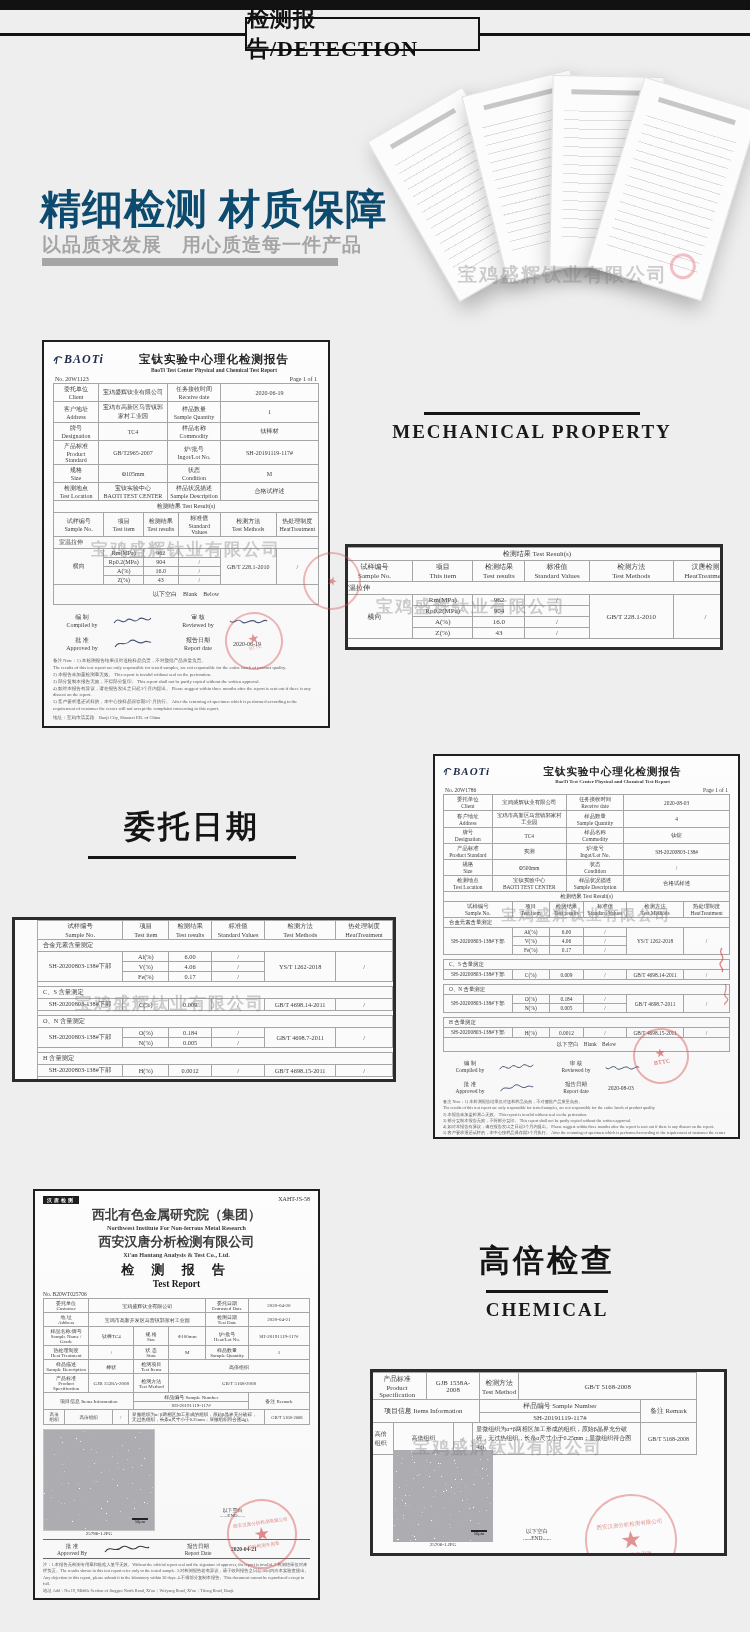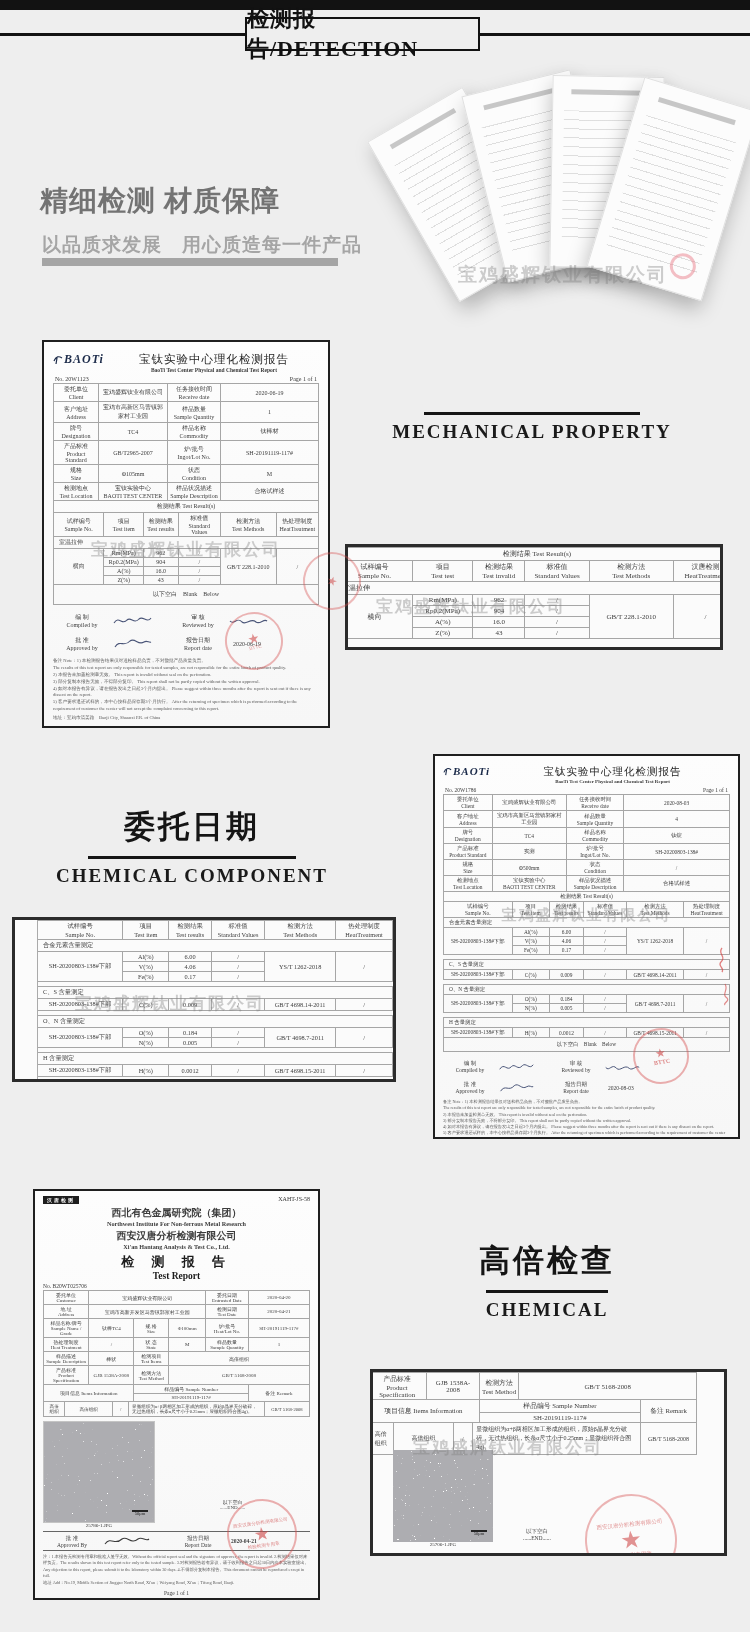--- a/index.html
+++ b/index.html
@@ -8,21 +8,21 @@
   font-family:"Liberation Serif","DejaVu Serif",serif; color:#222; margin:0 auto; }
 
 
 .topbar { position:absolute; left:0; top:0; width:750px; height:10px; background:#121212; }
 .ribbon-line { position:absolute; left:0; top:33px; width:750px; height:3px; background:#121212; }
 .ribbon-box { position:absolute; left:245px; top:17px; width:235px; height:34px; background:#eeeeee;
   border:2px solid #121212; display:flex; align-items:center; justify-content:flex-end;
   font-size:22px; font-weight:bold; letter-spacing:1px; color:#111; z-index:3; }
 
 
-.hero-title { position:absolute; left:40px; top:182px; font-size:28px; font-weight:900; color:#737373; letter-spacing:1px; }
+.hero-title { position:absolute; left:40px; top:182px; font-size:41px; font-weight:900; color:#0c4a6e; letter-spacing:1px; }
 .hero-sub { position:absolute; left:42px; top:232px; font-size:19px; font-weight:bold; color:#a5a5a5; letter-spacing:1px; }
 .hero-bar { position:absolute; left:42px; top:258px; width:296px; height:8px; background:#a5a5a5; }
 
 
 .photos { position:absolute; left:388px; top:52px; width:362px; height:245px; }
 .paper { position:absolute; background:#fcfcfc; border:1px solid #e0e0e0; box-shadow:0 10px 20px rgba(0,0,0,.25); }
 .paper .phead { position:absolute; top:7%; left:16%; right:16%; height:5px; background:#c7c7c7; }
 .paper .plines { position:absolute; left:10%; right:10%; top:18%; bottom:12%;
   background:repeating-linear-gradient(180deg,#d9d9d9 0 1px,transparent 1px 9px); opacity:.85; }
 .paper-stamp { position:absolute; bottom:14px; right:14px; width:26px; height:26px; border:3px solid rgba(233,128,140,.5); border-radius:50%; }
@@ -38,21 +38,21 @@
 .page { position:absolute; background:linear-gradient(#fdfdfd,#f7f7f7); border:2px solid #1f1f1f; overflow:hidden; color:#3c3c3c; }
 .t { border-collapse:collapse; width:100%; table-layout:fixed; }
 .t td { border:1px solid #a6a6a6; text-align:center; vertical-align:middle; padding:1px 2px; color:#3d3d3d; overflow:hidden; }
 .pre { white-space:pre-line; }
 .band { text-align:left !important; padding-left:5px !important; }
 
 
 .bt-head { display:flex; align-items:flex-start; gap:5px; }
 .bt-logo { font-style:italic; font-weight:bold; color:#1c2b4a; letter-spacing:1px; display:flex; align-items:center; gap:1px; }
 .bt-titles { flex:1; text-align:center; }
-.bt-t1 { font-weight:normal; color:#242424; letter-spacing:1px; }
+.bt-t1 { font-weight:bold; color:#242424; letter-spacing:1px; }
 .bt-t2 { font-weight:bold; color:#3a3a3a; }
 .noline { display:flex; justify-content:space-between; margin:3px 2px 1px; }
 .sigrow { display:flex; align-items:center; margin-top:8px; }
 .sigrow .slab { white-space:pre-line; text-align:center; }
 .notes { color:#5a5a5a; white-space:pre-line; }
 .footerline { color:#5a5a5a; }
 
 .doc1 { left:42px; top:340px; width:288px; height:388px; padding:10px 9px 6px; }
 .doc1 .bt-logo { font-size:12px; }
 .doc1 .bt-t1 { font-size:11.5px; }
@@ -93,21 +93,21 @@
 .gap td { height:5px; border-left:none; border-right:none; }
 .exam-crop { left:370px; top:1369px; width:357px; height:187px; }
 .exam-crop .t { width:330px; margin-left:-6px; font-size:6.8px; }
 
 
 .doc3 { left:33px; top:1189px; width:287px; height:411px; padding:5px 8px; }
 .ht-top { display:flex; justify-content:space-between; align-items:flex-start; }
 .ht-logo { background:#1d1d1d; color:#fff; font-size:5px; font-weight:bold; padding:1px 4px; letter-spacing:2px; }
 .ht-code { font-size:6px; color:#333; }
 .ht-org { text-align:center; }
-.ht-org .o1 { font-size:10px; font-weight:bold; margin-top:2px; }
+.ht-org .o1 { font-size:13px; font-weight:bold; margin-top:2px; }
 .ht-org .o2 { font-size:6.2px; font-weight:bold; }
 .ht-title { text-align:center; font-size:13px; font-weight:900; letter-spacing:7px; margin-top:3px; color:#1b1b1b; }
 .ht-title-en { text-align:center; font-size:9.5px; font-weight:bold; color:#1b1b1b; }
 .ht-no { font-size:5.5px; margin:2px 0 1px; }
 .doc3 .t { font-size:5px; }
 .doc3 .t td { padding:1px; }
 .micro { position:relative; border:1px solid #c4c4c4; background:#fff; }
 .micro svg { display:block; width:100%; height:100%; }
 .scalebar { position:absolute; right:6px; bottom:5px; font-size:4.5px; color:#222; text-align:center; line-height:1.1; }
 .scalebar .bar { width:16px; height:2px; background:#222; margin:0 auto; }
@@ -349,23 +349,23 @@
           <col style="width:16%">
         </colgroup>
       <tbody>
           <tr>
             <td colspan="6">检测结果 Test Result(s)</td>
           </tr>
       <tr>
         <td class="pre">试样编号
 Sample No.</td>
         <td class="pre">项目
-Test test</td>
+This item</td>
         <td class="pre">检测结果
-Test invalid</td>
+Test results</td>
         <td class="pre">标准值
 Standard Values</td>
         <td class="pre">检测方法
 Test Methods</td>
         <td class="pre">汉唐检测
 HeatTreatment</td>
       </tr>
       <tr>
             <td colspan="6" class="band">室温拉伸</td>
           </tr>
@@ -393,21 +393,20 @@
             <td>/</td>
           </tr>
     </tbody>
       </table>
     <div class="wm" style="left:28px; top:48px; font-size:17px;">宝鸡盛辉钛业有限公司</div>
   </div>
 
   <div class="sec-head sh-chem">
     <div class="sec-cn">委托日期</div>
     <div class="sec-line"></div>
-    <div class="sec-en">CHEMICAL COMPONENT</div>
   </div>
 
   <div class="crop chem-crop">
     <table class="t">
       <colgroup>
           <col style="width:24%">
           <col style="width:13%">
           <col style="width:12%">
           <col style="width:15%">
           <col style="width:20%">

